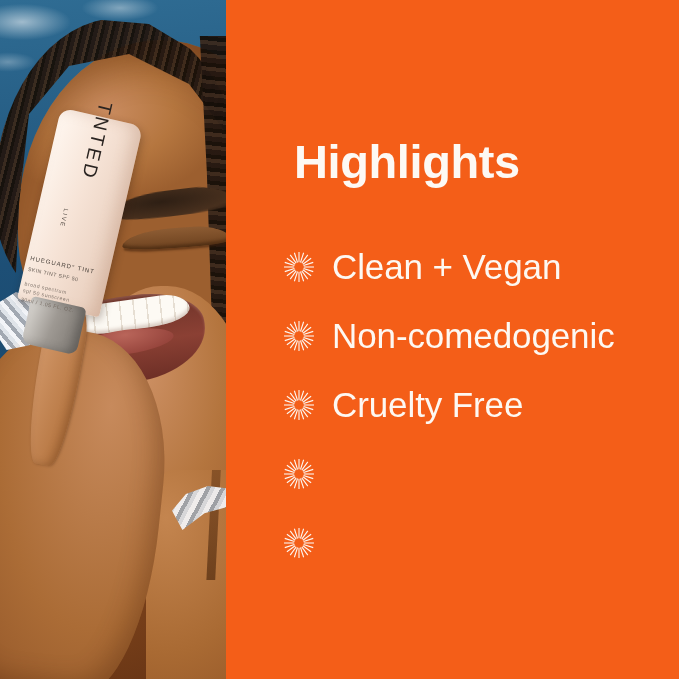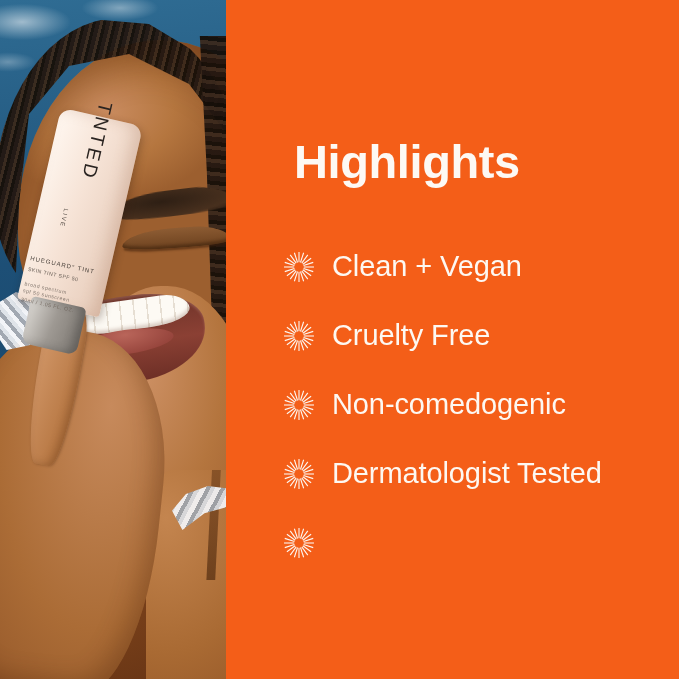--- a/index.html
+++ b/index.html
@@ -280,21 +280,21 @@
     display: flex;
     align-items: center;
     height: 69px;
   }
   .bullet {
     flex: 0 0 34px;
     width: 34px; height: 34px;
     display: block;
   }
   .label {
-    font-size: 29px;
+    font-size: 35px;
     color: #fdf8f2;
     letter-spacing: -0.1px;
     white-space: nowrap;
     padding-left: 16px;
   }
 </style>
 </head>
 <body>
 
 <div id="shot">
@@ -390,21 +390,21 @@
               <line x1="0" y1="-14" x2="0" y2="-44" transform="rotate(234)"></line>
               <line x1="0" y1="-14" x2="0" y2="-44" transform="rotate(252)"></line>
               <line x1="0" y1="-14" x2="0" y2="-44" transform="rotate(270)"></line>
               <line x1="0" y1="-14" x2="0" y2="-44" transform="rotate(288)"></line>
               <line x1="0" y1="-14" x2="0" y2="-44" transform="rotate(306)"></line>
               <line x1="0" y1="-14" x2="0" y2="-44" transform="rotate(324)"></line>
               <line x1="0" y1="-14" x2="0" y2="-44" transform="rotate(342)"></line>
             </g>
           </g>
         </svg>
-        <div class="label">Cruelty Free</div>
+        <div class="label">Non-comedogenic</div>
       </div>
 
       <div class="row">
         <svg class="bullet" viewBox="0 0 100 100">
           <g stroke="#fdf8f2" stroke-width="3.2" stroke-linecap="butt">
             <g transform="translate(50,50)">
               <line x1="0" y1="-14" x2="0" y2="-44" transform="rotate(0)"></line>
               <line x1="0" y1="-14" x2="0" y2="-44" transform="rotate(18)"></line>
               <line x1="0" y1="-14" x2="0" y2="-44" transform="rotate(36)"></line>
               <line x1="0" y1="-14" x2="0" y2="-44" transform="rotate(54)"></line>
@@ -420,21 +420,21 @@
               <line x1="0" y1="-14" x2="0" y2="-44" transform="rotate(234)"></line>
               <line x1="0" y1="-14" x2="0" y2="-44" transform="rotate(252)"></line>
               <line x1="0" y1="-14" x2="0" y2="-44" transform="rotate(270)"></line>
               <line x1="0" y1="-14" x2="0" y2="-44" transform="rotate(288)"></line>
               <line x1="0" y1="-14" x2="0" y2="-44" transform="rotate(306)"></line>
               <line x1="0" y1="-14" x2="0" y2="-44" transform="rotate(324)"></line>
               <line x1="0" y1="-14" x2="0" y2="-44" transform="rotate(342)"></line>
             </g>
           </g>
         </svg>
-        <div class="label">Non-comedogenic</div>
+        <div class="label">Cruelty Free</div>
       </div>
 
       <div class="row">
         <svg class="bullet" viewBox="0 0 100 100">
           <g stroke="#fdf8f2" stroke-width="3.2" stroke-linecap="butt">
             <g transform="translate(50,50)">
               <line x1="0" y1="-14" x2="0" y2="-44" transform="rotate(0)"></line>
               <line x1="0" y1="-14" x2="0" y2="-44" transform="rotate(18)"></line>
               <line x1="0" y1="-14" x2="0" y2="-44" transform="rotate(36)"></line>
               <line x1="0" y1="-14" x2="0" y2="-44" transform="rotate(54)"></line>
@@ -450,21 +450,20 @@
               <line x1="0" y1="-14" x2="0" y2="-44" transform="rotate(234)"></line>
               <line x1="0" y1="-14" x2="0" y2="-44" transform="rotate(252)"></line>
               <line x1="0" y1="-14" x2="0" y2="-44" transform="rotate(270)"></line>
               <line x1="0" y1="-14" x2="0" y2="-44" transform="rotate(288)"></line>
               <line x1="0" y1="-14" x2="0" y2="-44" transform="rotate(306)"></line>
               <line x1="0" y1="-14" x2="0" y2="-44" transform="rotate(324)"></line>
               <line x1="0" y1="-14" x2="0" y2="-44" transform="rotate(342)"></line>
             </g>
           </g>
         </svg>
-        <div class="label">Dermatologist Tested</div>
       </div>
 
       <div class="row">
         <svg class="bullet" viewBox="0 0 100 100">
           <g stroke="#fdf8f2" stroke-width="3.2" stroke-linecap="butt">
             <g transform="translate(50,50)">
               <line x1="0" y1="-14" x2="0" y2="-44" transform="rotate(0)"></line>
               <line x1="0" y1="-14" x2="0" y2="-44" transform="rotate(18)"></line>
               <line x1="0" y1="-14" x2="0" y2="-44" transform="rotate(36)"></line>
               <line x1="0" y1="-14" x2="0" y2="-44" transform="rotate(54)"></line>

